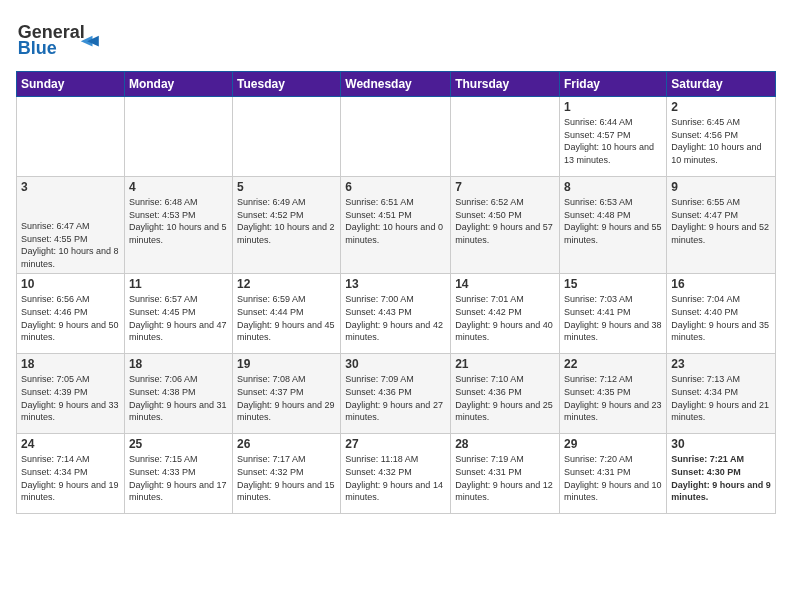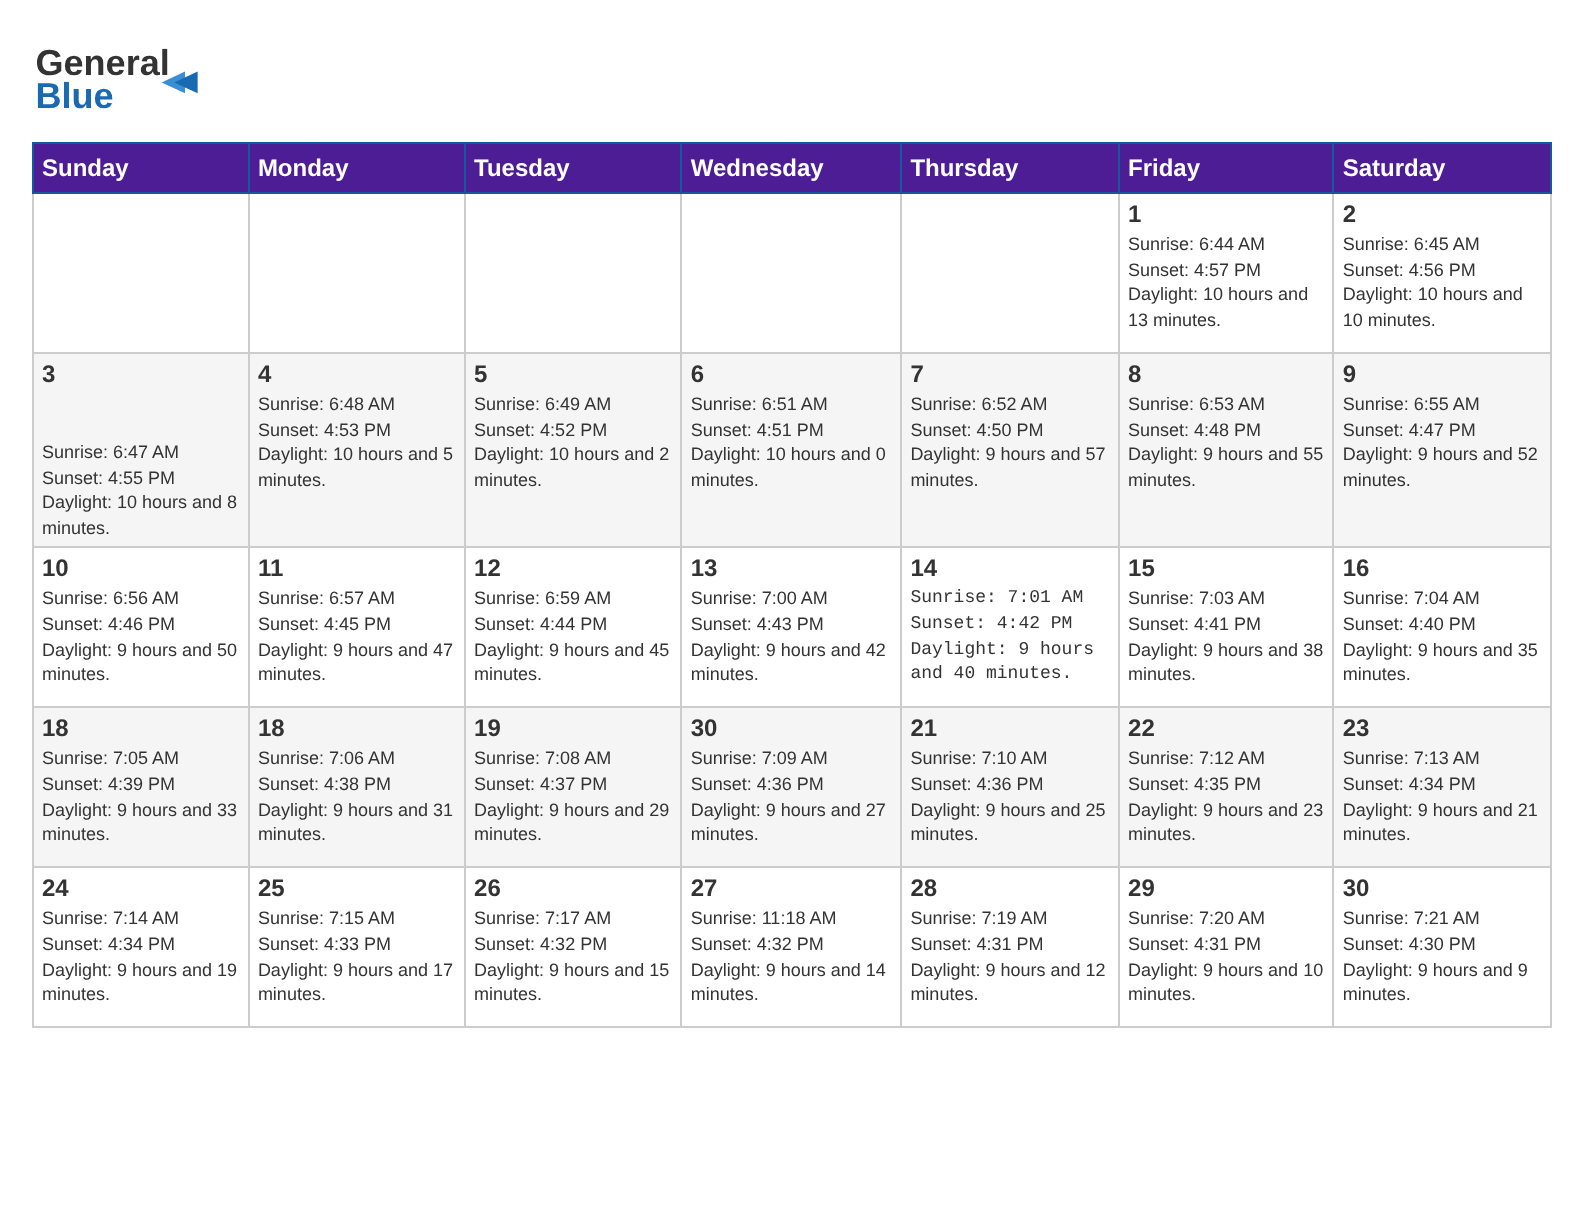--- a/index.html
+++ b/index.html
@@ -206,21 +206,21 @@
 Daylight: 9 hours and 45 minutes.</div>
           </td>
           <td>
             <span class="day-num">13</span>
             <div class="day-info" style="white-space: pre-line;">Sunrise: 7:00 AM
 Sunset: 4:43 PM
 Daylight: 9 hours and 42 minutes.</div>
           </td>
           <td>
             <span class="day-num">14</span>
-            <div class="day-info" style="white-space: pre-line; font-family: Liberation Mono, monospace;">Sunrise: 7:01 AM
+            <div class="day-info" style="white-space: pre-line;">Sunrise: 7:01 AM
 Sunset: 4:42 PM
 Daylight: 9 hours and 40 minutes.</div>
           </td>
           <td>
             <span class="day-num">15</span>
             <div class="day-info" style="white-space: pre-line;">Sunrise: 7:03 AM
 Sunset: 4:41 PM
 Daylight: 9 hours and 38 minutes.</div>
           </td>
           <td>
@@ -306,20 +306,20 @@
 Daylight: 9 hours and 12 minutes.</div>
           </td>
           <td>
             <span class="day-num">29</span>
             <div class="day-info" style="white-space: pre-line;">Sunrise: 7:20 AM
 Sunset: 4:31 PM
 Daylight: 9 hours and 10 minutes.</div>
           </td>
           <td>
             <span class="day-num">30</span>
-            <div class="day-info" style="white-space: pre-line;">Sunrise: 7:21 AM
+            <div class="day-info" style="white-space: pre-line; font-weight: bold;">Sunrise: 7:21 AM
 Sunset: 4:30 PM
 Daylight: 9 hours and 9 minutes.</div>
           </td>
         </tr>
       </tbody>
   </table>
 </div>
 
 </body></html>

